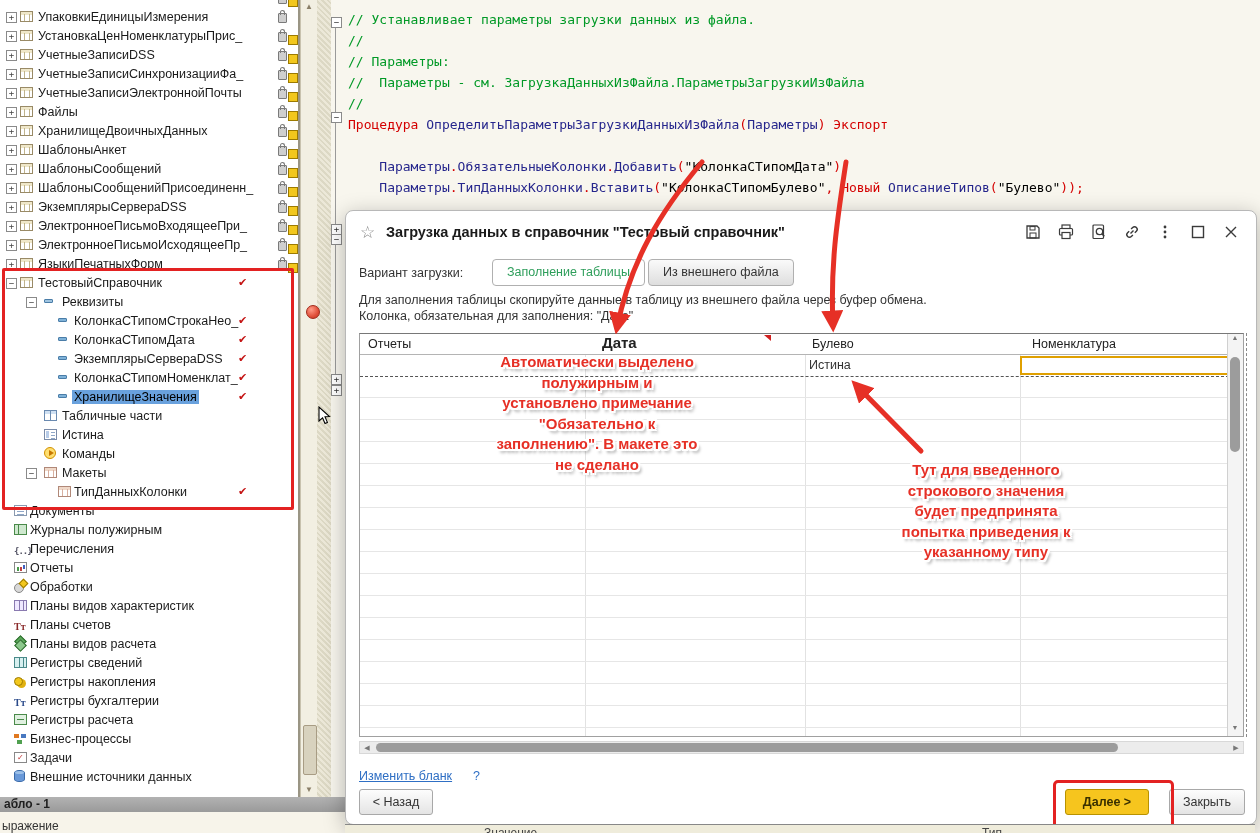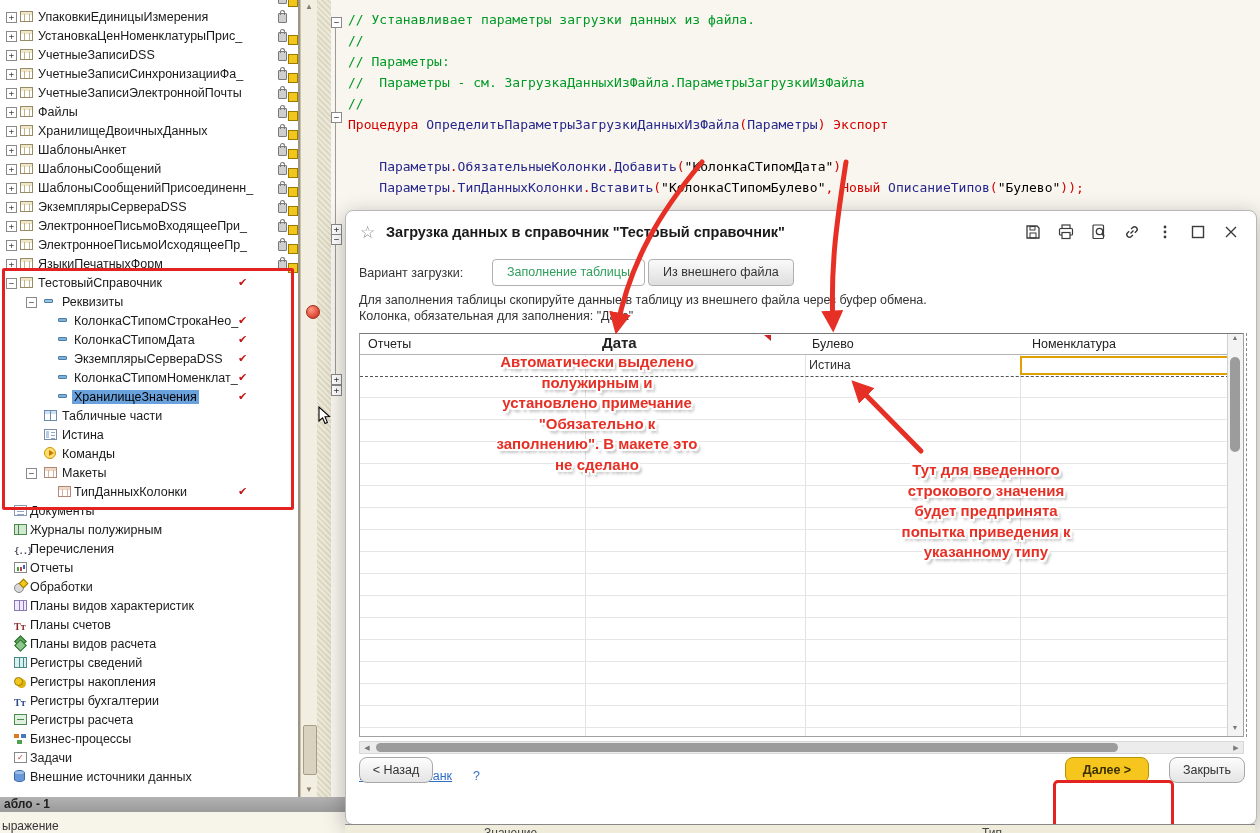--- a/index.html
+++ b/index.html
@@ -147,21 +147,21 @@
         background:#fff;box-sizing:border-box}
   .vsb{position:absolute;right:0;top:0;width:15px;bottom:0;background:#f4f4f4;border-left:1px solid #d0d0d0}
   .vsb .a{position:absolute;left:0;width:14px;height:12px;text-align:center;font-size:7px;color:#777}
   .vsb .thumb{position:absolute;left:2px;top:23px;width:10px;height:95px;background:#9c9c9c;border-radius:5px}
   .vdash{position:absolute;left:900px;top:122px;height:404px;width:0;border-left:1px dashed #888}
   .hsb{position:absolute;left:13px;top:530px;width:885px;height:13px;background:#ececec;border:1px solid #d8d8d8;box-sizing:border-box}
   .hsb .thumb{position:absolute;left:16px;top:1px;width:742px;height:9px;background:#9c9c9c;border-radius:5px}
   .hsb .a{position:absolute;top:0;width:12px;height:11px;text-align:center;font-size:7px;line-height:11px;color:#777}
   .link{position:absolute;left:13px;top:558px;color:#2f6fc4;text-decoration:underline;cursor:pointer}
   .help{position:absolute;left:127px;top:558px;color:#2f6fc4;cursor:pointer}
-  .btn{position:absolute;top:546px;height:26px;border:1px solid #a8a8a8;border-radius:8px;
+  .btn{position:absolute;top:578px;height:26px;border:1px solid #a8a8a8;border-radius:3px;
         background:linear-gradient(#fdfdfd,#e4e4e4);color:#333;text-align:center;line-height:24px;cursor:pointer;box-sizing:border-box}
   .btn-back{left:13px;width:74px}
   .btn-next{left:719px;width:84px;background:var(--next-button-yellow);border-color:#b89200;font-weight:bold;color:#3a3000}
   .btn-close{left:823px;width:76px}
   .next-box{position:absolute;left:707px;top:569px;width:115px;height:43px;border:3px solid var(--highlight-red);
         border-radius:5px;z-index:8;pointer-events:none}
   
   .ann-svg{position:absolute;left:0;top:0;width:1260px;height:833px;z-index:9;pointer-events:none}
   .ann{position:absolute;z-index:10;pointer-events:none;text-align:center;white-space:pre-line;
        font:bold 15px/20.5px "Liberation Sans",sans-serif;color:var(--annotation-red);

